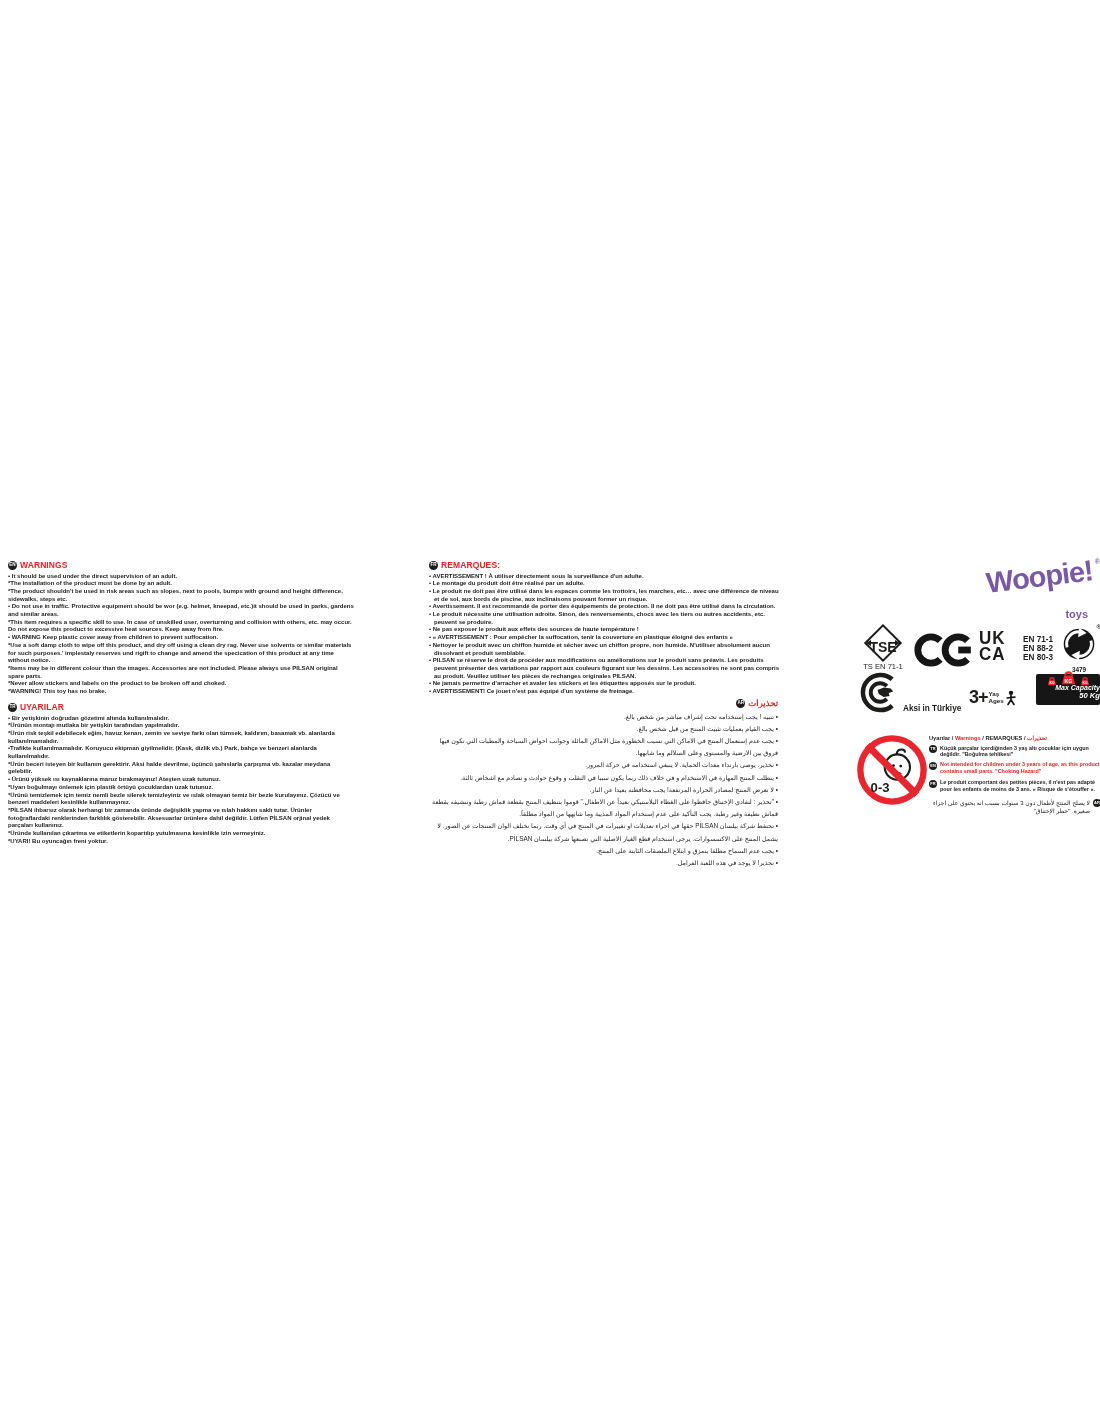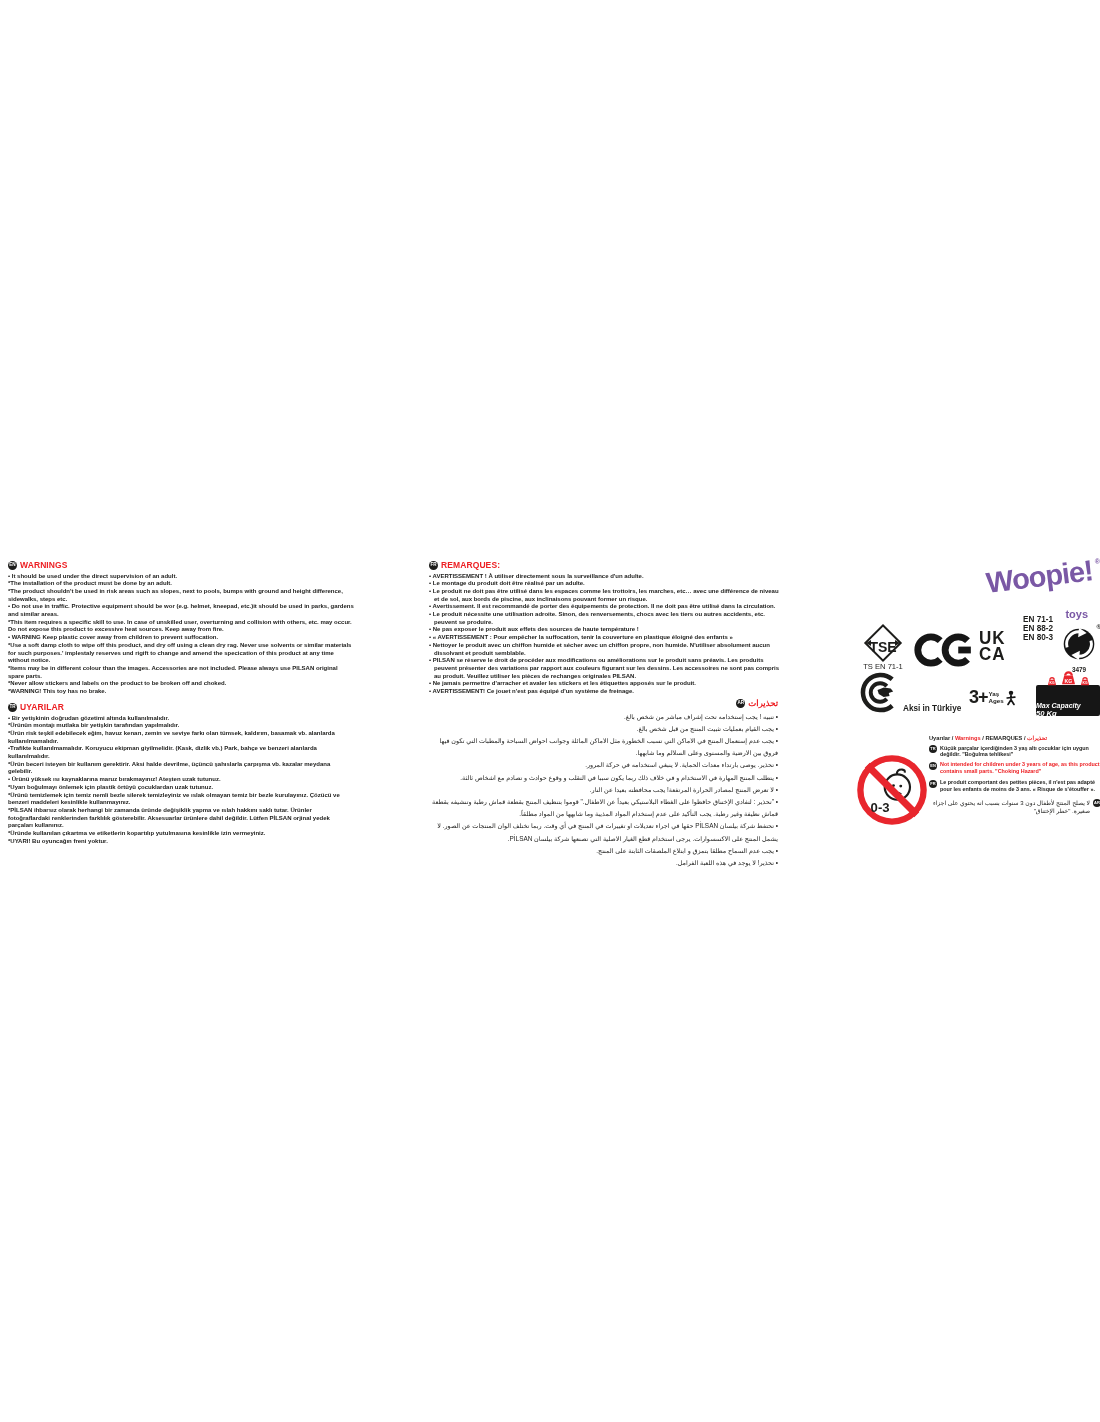--- a/index.html
+++ b/index.html
@@ -35,41 +35,41 @@
   .tse-box::before{content:"";position:absolute;left:7px;top:50%;transform:translateY(-50%);
                    border:3px solid transparent;border-right:5px solid #1d1d1b;}
   .tse-box::after{content:"";position:absolute;right:7px;top:50%;transform:translateY(-50%);
                   border:3px solid transparent;border-left:5px solid #1d1d1b;}
   .tse-label{position:absolute;left:0;right:0;top:13px;font-size:14px;font-weight:bold;}
   .tse-std{font-size:7.6px;font-weight:normal;margin-top:2px;white-space:nowrap;}
   .ce{position:absolute;left:912px;top:633px;}
   .sr{position:absolute;width:1px;height:1px;overflow:hidden;clip-path:inset(50%);}
   .ukca{position:absolute;left:979px;top:632px;font-size:17px;line-height:14.5px;font-weight:bold;
         letter-spacing:1px;transform:scaleY(1.08);}
-  .enstds{position:absolute;left:1023px;top:616px;font-size:8.2px;line-height:8.8px;font-weight:bold;
+  .enstds{position:absolute;left:1023px;top:636px;font-size:8.2px;line-height:8.8px;font-weight:bold;
           white-space:nowrap;}
   .greendot{position:absolute;left:1059px;top:627px;width:40px;text-align:center;}
   .gd-reg{position:absolute;right:-2px;top:-3px;font-size:6px;font-weight:bold;}
   .gd-num{font-size:6.4px;font-weight:bold;margin-top:1px;}
   
   .madelogo{position:absolute;left:856px;top:670px;}
   .madetext{position:absolute;left:903px;top:704px;font-size:8.2px;font-weight:bold;}
   .age{position:absolute;left:969px;top:687px;display:flex;align-items:flex-start;gap:1px;}
   .age-num{font-size:18px;font-weight:bold;line-height:20px;letter-spacing:-1px;}
   .age-words{font-size:6.2px;font-weight:bold;line-height:6.6px;margin-top:4px;}
   .age-child{margin-top:3px;}
   .maxcap{position:absolute;left:1036px;top:670px;width:64px;}
   .weights{position:absolute;top:0;left:0;right:0;height:17px;display:flex;justify-content:center;
            align-items:flex-end;gap:1px;z-index:2;}
-  .cap-box{margin-top:15px;background:#161616;border-radius:2px;height:31px;color:#fff;
-           text-align:left;font-style:italic;font-weight:bold;padding-top:11px;box-sizing:border-box;}
+  .cap-box{margin-top:4px;background:#161616;border-radius:2px;height:31px;color:#fff;
+           text-align:right;font-style:italic;font-weight:bold;padding-top:4px;box-sizing:border-box;}
   .cap-l1{font-size:7px;margin-top:6px;}
   .cap-l2{font-size:7.6px;}
   
-  .nochoke{position:absolute;left:856px;top:754px;}
+  .nochoke{position:absolute;left:856px;top:734px;}
   .choke-text{position:absolute;left:929px;top:735px;width:172px;}
   .chk-header{font-size:5.7px;font-weight:bold;}
   .red{color:#ed2024;}
   .chk-row{display:flex;gap:3px;margin-top:3.5px;}
   .chk-row .badge{width:8px;height:8px;font-size:4px;margin-top:.5px;}
   .chk-txt{font-size:5.4px;line-height:6.6px;font-weight:bold;margin:0;}
   .chk-fr{margin-top:5px;}
   .chk-ar{direction:rtl;margin-top:6px;}
   .chk-ar .chk-txt{font-size:6px;line-height:8.5px;font-weight:normal;text-align:right;}
 </style>

